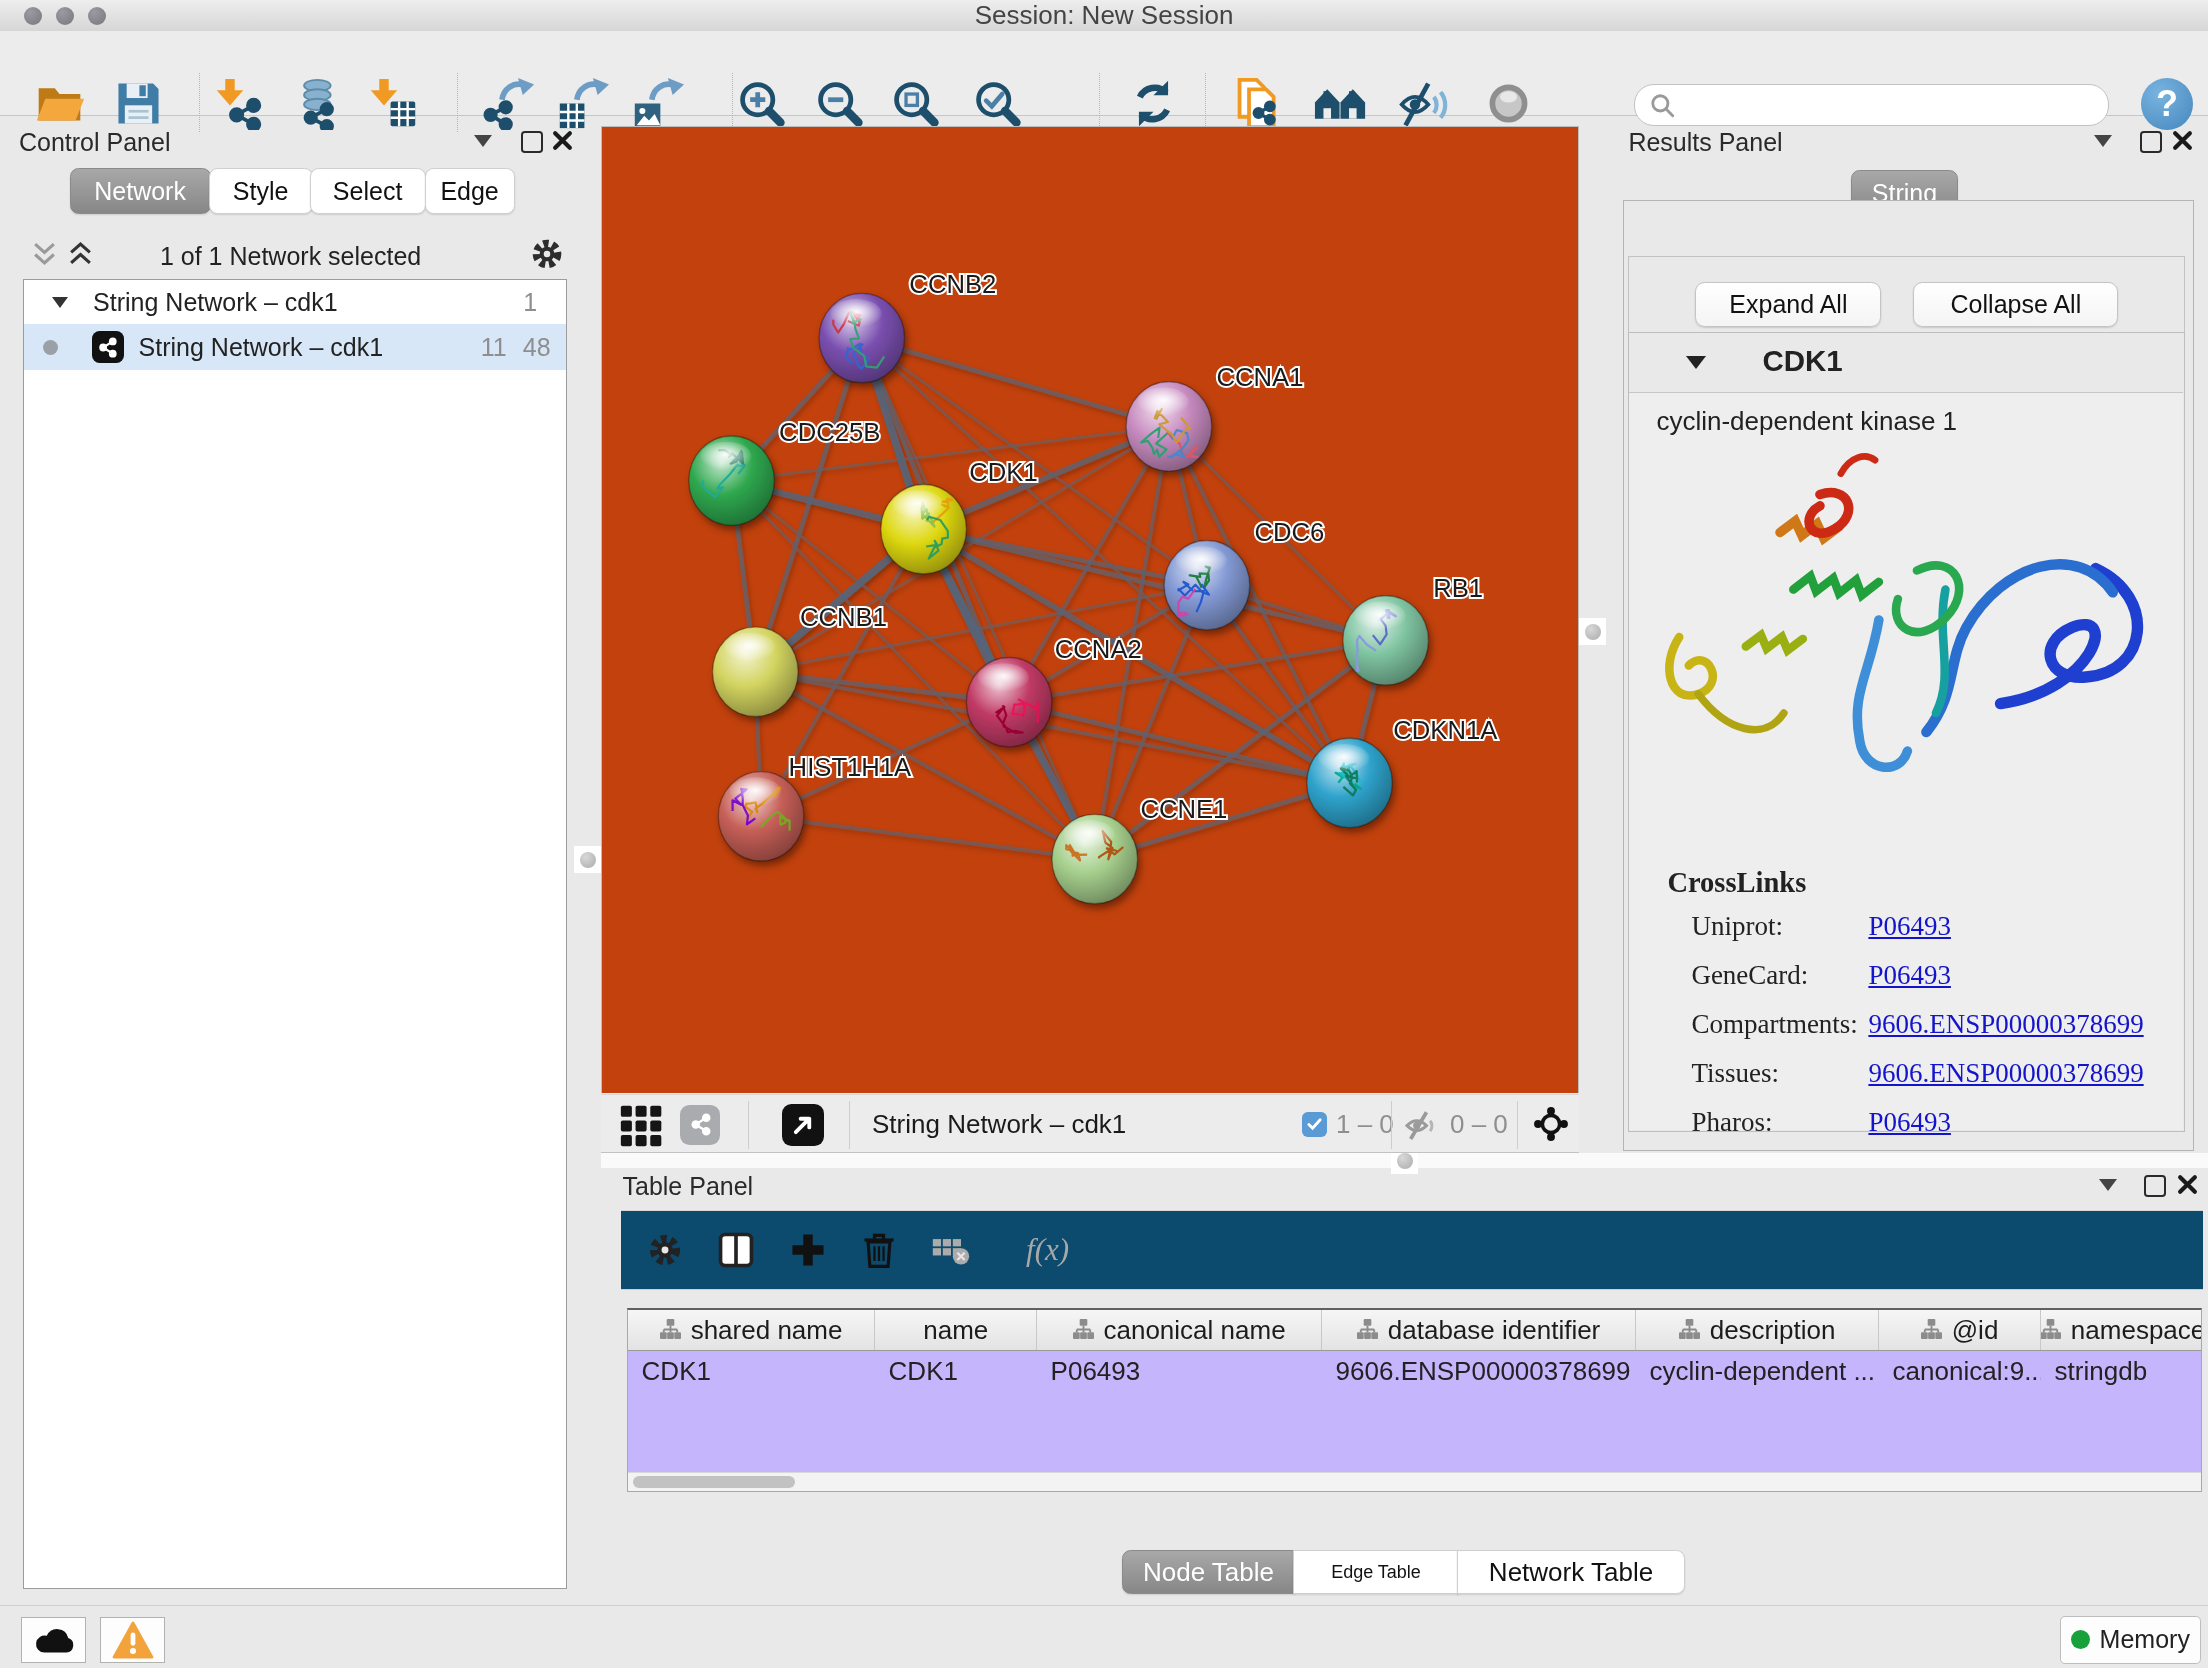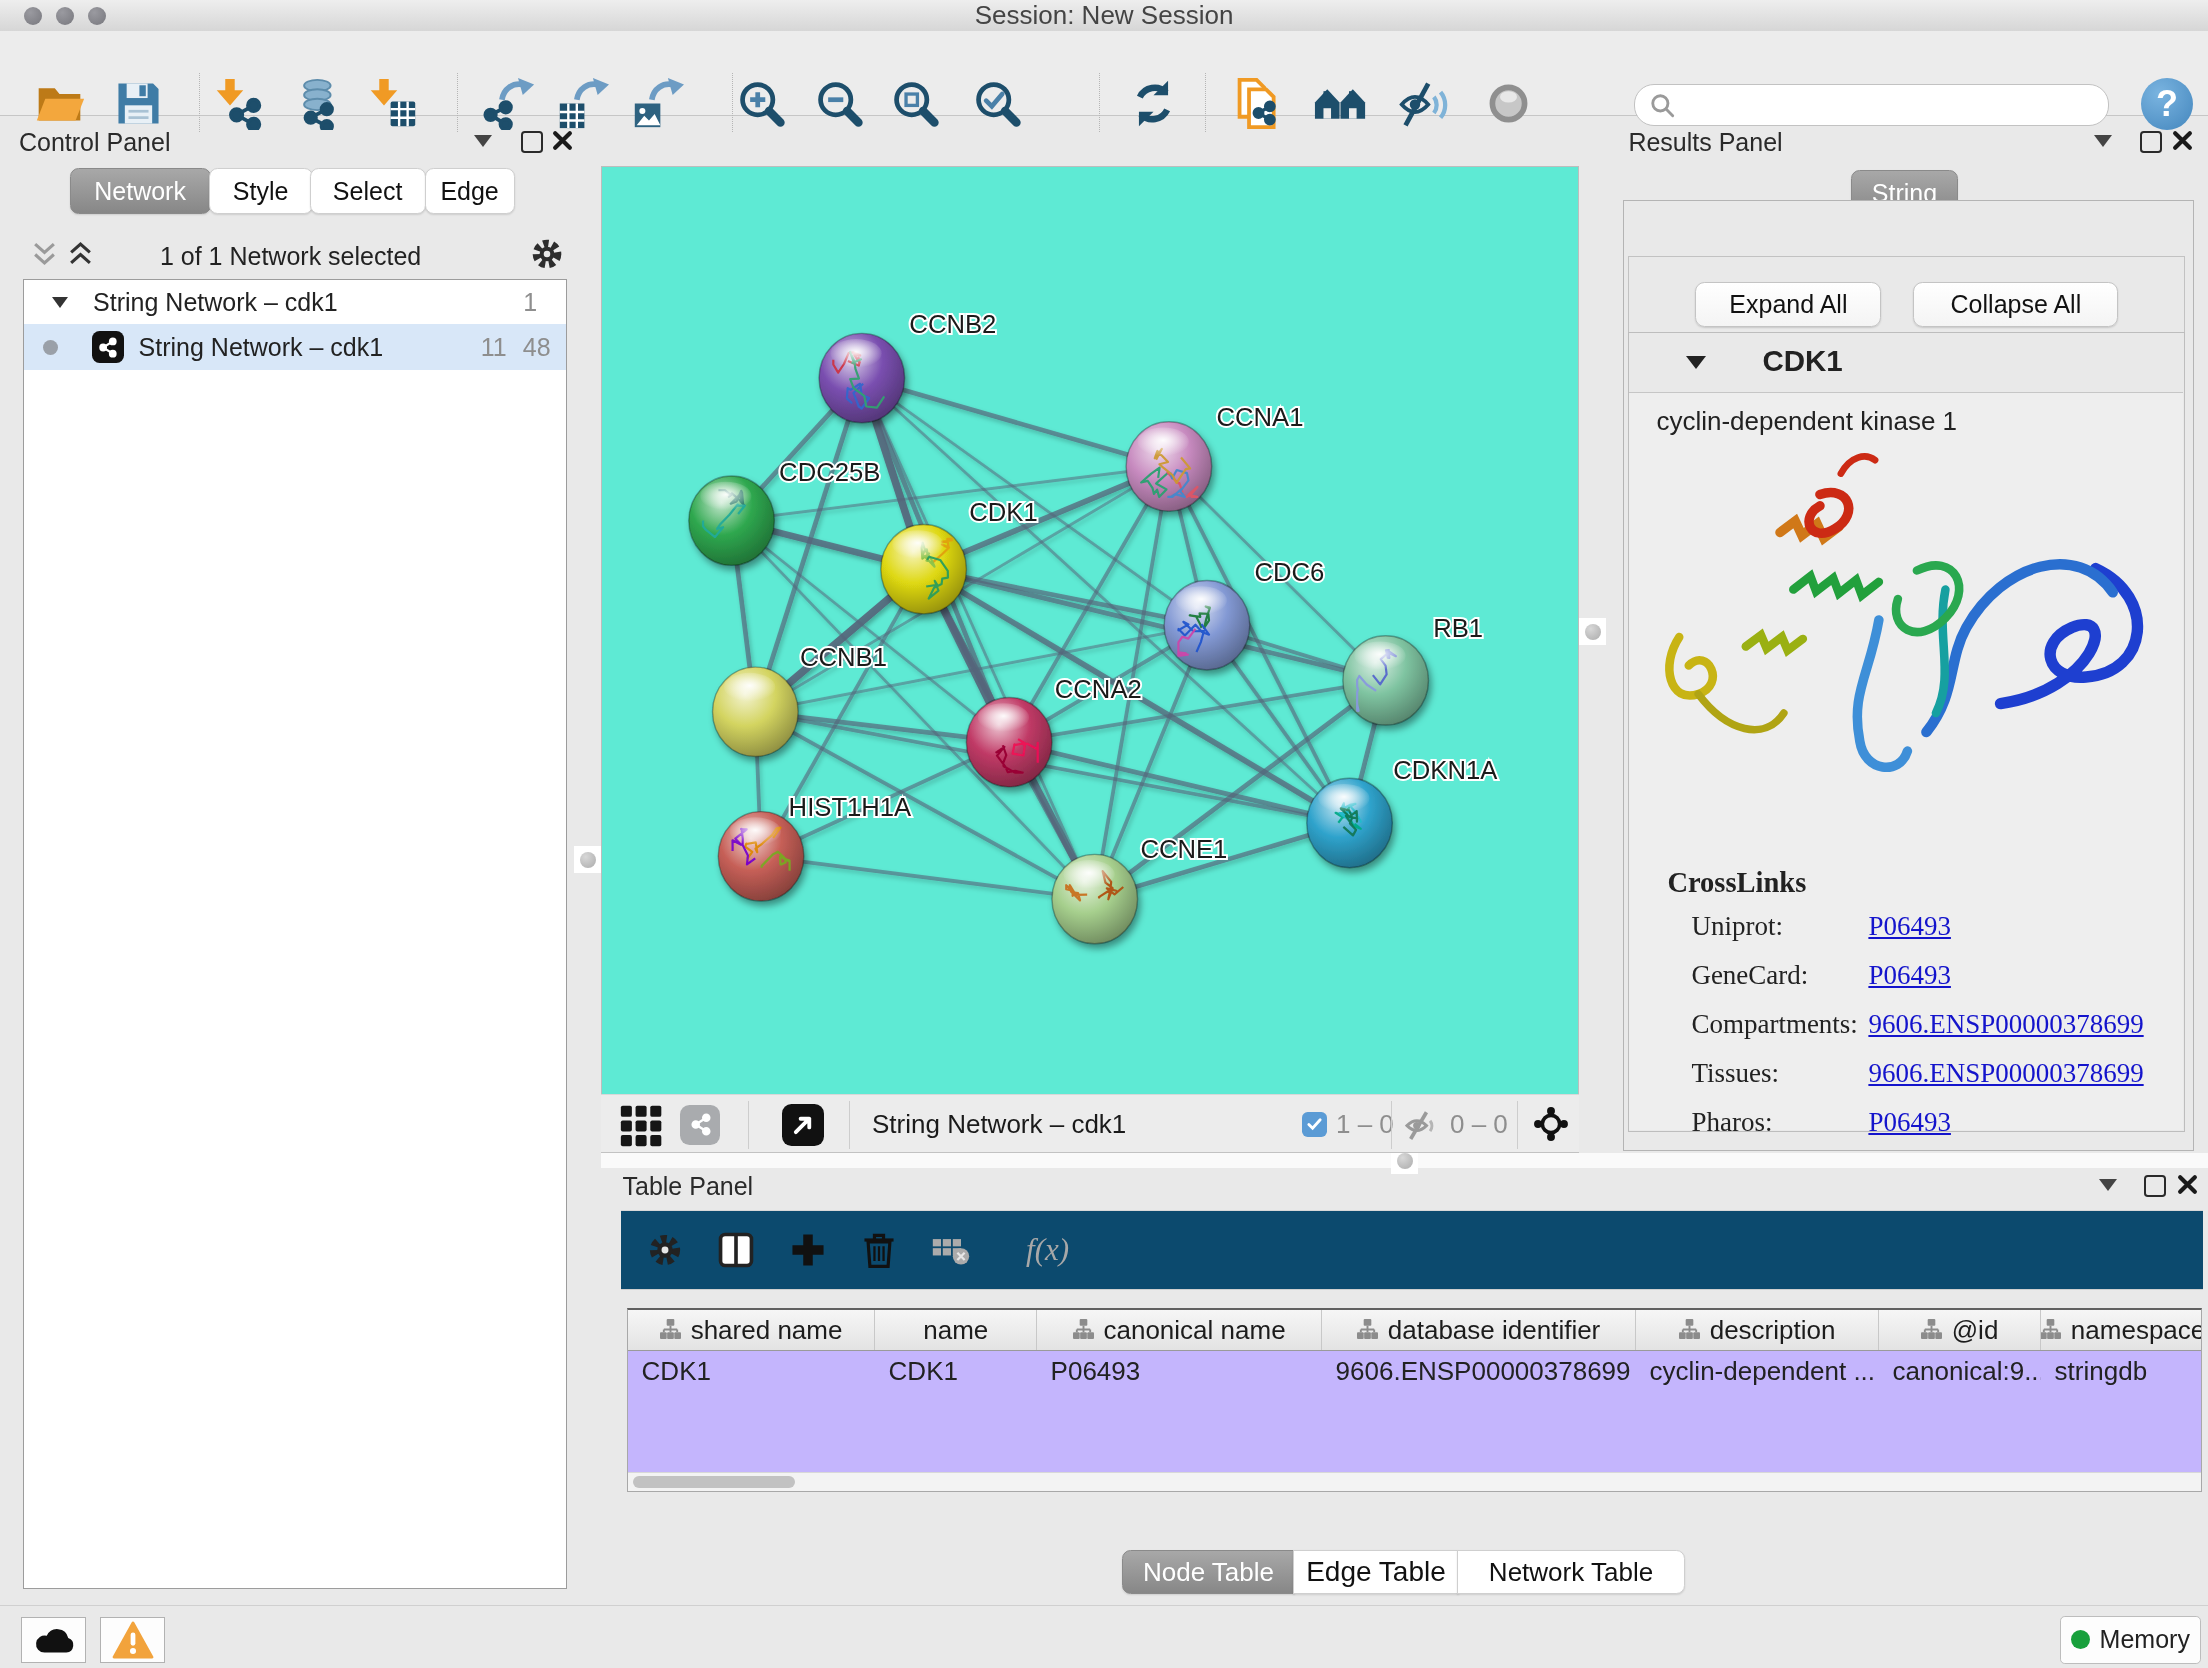--- a/index.html
+++ b/index.html
@@ -35,22 +35,22 @@
     box-shadow:0 1px 1.9px rgba(0,0,0,0.12);}
   .tab.sel{background:linear-gradient(#a8a8a8,#878787);color:#fff;border:1px solid #8a8a8a;}
   
   .netlist{position:absolute;left:15px;top:155px;width:542px;height:1308px;background:#fff;
     border:1.9px solid #9c9c9c;}
   .lrow{position:relative;height:44px;font-size:25px;display:flex;align-items:center;}
   .lrow .cnt{position:absolute;color:#8e8e8e;}
   .selrow{background:#d8e7f8;height:46px;}
   .appicon{width:32px;height:32px;border-radius:7.6px;background:#111;display:flex;align-items:center;justify-content:center;}
   
-  .netcanvas{position:absolute;left:601px;top:126px;width:978px;height:967px;background:#5eead4;
-    border:1px solid #bdbdbd;border-bottom:none;box-sizing:border-box;margin-top:40px;}
+  .netcanvas{position:absolute;left:601px;top:126px;width:978px;height:967px;background:#c2410c;
+    border:1px solid #bdbdbd;border-bottom:none;box-sizing:border-box;}
   .nettoolbar{position:absolute;left:601px;top:1094px;width:978px;height:59px;background:#ececec;
     border-top:1px solid #d8d8d8;border-bottom:1px solid #c2c2c2;box-sizing:border-box;}
   .ntsep{position:absolute;top:5.7px;height:48px;width:0;border-left:1px solid #cdcdcd;}
   .ntgray{color:#8e8e8e;font-size:26px;}
   .splitdot{position:absolute;width:27px;height:27px;background:#fff;display:flex;align-items:center;justify-content:center;}
   .splitdot i{width:16px;height:16px;border-radius:50%;background:radial-gradient(circle at 35% 30%,#d8d8d8,#ababab);}
   
   .rbox{position:absolute;border:1.9px solid #b4b4b4;box-sizing:border-box;}
   .btn{background:linear-gradient(#ffffff,#f4f4f4);border:1px solid #c4c4c4;border-radius:9.5px;
     font-size:25px;display:flex;align-items:center;justify-content:center;color:#111;
@@ -790,21 +790,21 @@
             <div class="td" style="width: 162px;">canonical:9...</div>
             <div class="td" style="width: 164px;">stringdb</div>
           </div>
         </div>
       <div class="hscroll">
           <div class="hthumb"></div>
         </div>
     </div>
 
     <div class="tab sel" style="left:509px;top:382px;width:171px;height:42px;font-size:26px;border-radius:8.6px 0 0 8.6px;">Node Table</div>
-    <div class="tab" style="left:680px;top:382px;width:164px;height:42px;font-size:28px;border-radius:0;">Edge Table</div>
+    <div class="tab" style="left:680px;top:382px;width:164px;height:42px;font-size:18px;border-radius:0;">Edge Table</div>
     <div class="tab" style="left:844px;top:382px;width:226px;height:42px;font-size:26px;border-radius:0 8.6px 8.6px 0;">Network Table</div>
   </div>
 
   <div class="statusbar">
     <div class="sbtn" style="left:21px;">
       <svg width="42" height="28.5" viewBox="0 0 44 30">
           <path d="M12 28a9 9 0 1 1 2.4-17.7A12 12 0 0 1 37 12.5 8 8 0 0 1 35 28z" fill="#111"></path>
         </svg>
     </div>
     <div class="sbtn" style="left:100px;">

